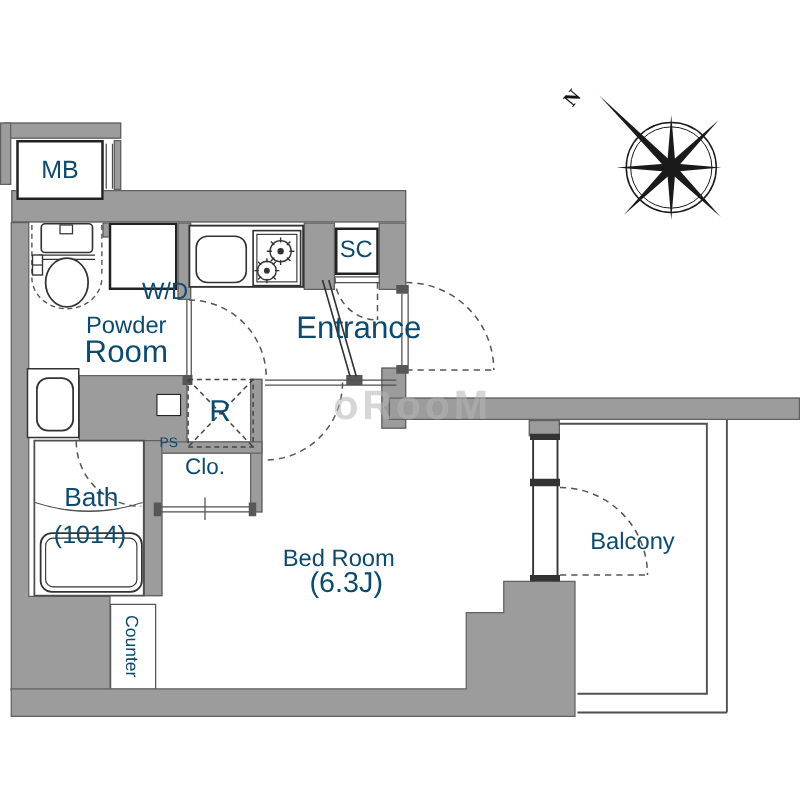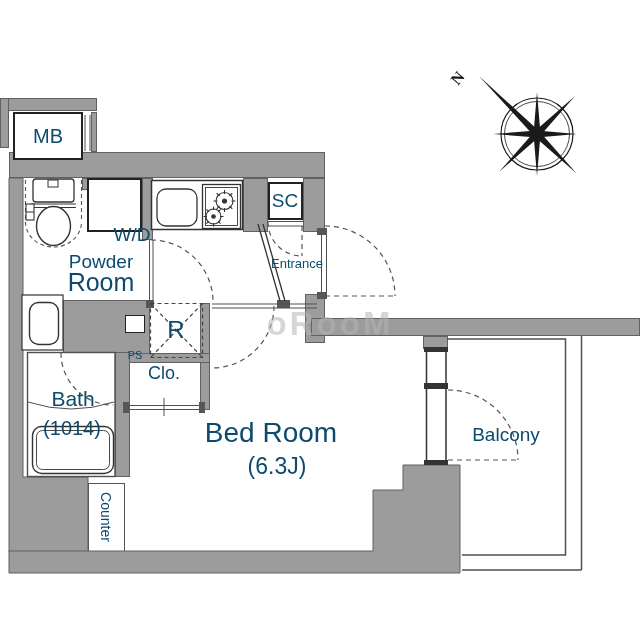--- a/index.html
+++ b/index.html
@@ -165,26 +165,26 @@
       </g>
       <text transform="translate(458,86) rotate(-50)" font-family="Liberation Serif, DejaVu Serif, serif" font-size="16" font-weight="bold" fill="#111">N</text>
     </g>
   </svg>
 
   <div class="lbl" style="left:48px;top:136px;font-size:20px;">MB</div>
   <div class="lbl" style="left:132px;top:209px;font-size:19px;margin-top:25px;">W/D</div>
   <div class="lbl" style="left:285px;top:200px;font-size:19px;">SC</div>
   <div class="lbl" style="left:101px;top:261px;font-size:19px;">Powder</div>
   <div class="lbl" style="left:101px;top:282px;font-size:25px;text-align:right;">Room</div>
-  <div class="lbl" style="left:297px;top:263px;font-size:13px;text-align:right;">Entrance</div>
+  <div class="lbl" style="left:287px;top:263px;font-size:25px;text-align:right;">Entrance</div>
   <div class="lbl" style="left:135px;top:324px;font-size:11px;margin-top:31px;">PS</div>
   <div class="lbl" style="left:176px;top:330px;font-size:24px;">R</div>
   <div class="lbl" style="left:164px;top:373px;font-size:18px;">Clo.</div>
   <div class="lbl" style="left:73px;top:398px;font-size:21px;">Bath</div>
   <div class="lbl" style="left:72px;top:428px;font-size:20px;">(1014)</div>
-  <div class="lbl" style="left:271px;top:433px;font-size:28px;">Bed Room</div>
+  <div class="lbl" style="left:271px;top:447px;font-size:19px;">Bed Room</div>
   <div class="lbl" style="left:277px;top:466px;font-size:23px;">(6.3J)</div>
   <div class="lbl" style="left:506px;top:434px;font-size:19px;">Balcony</div>
   <div class="lbl vertical" style="left:106px;top:517px;font-size:14px;">Counter</div>
 
   <div class="watermark" style="left:330px;top:324px;font-size:33px;">oRooM</div>
 
 </div>
 
 </body></html>

